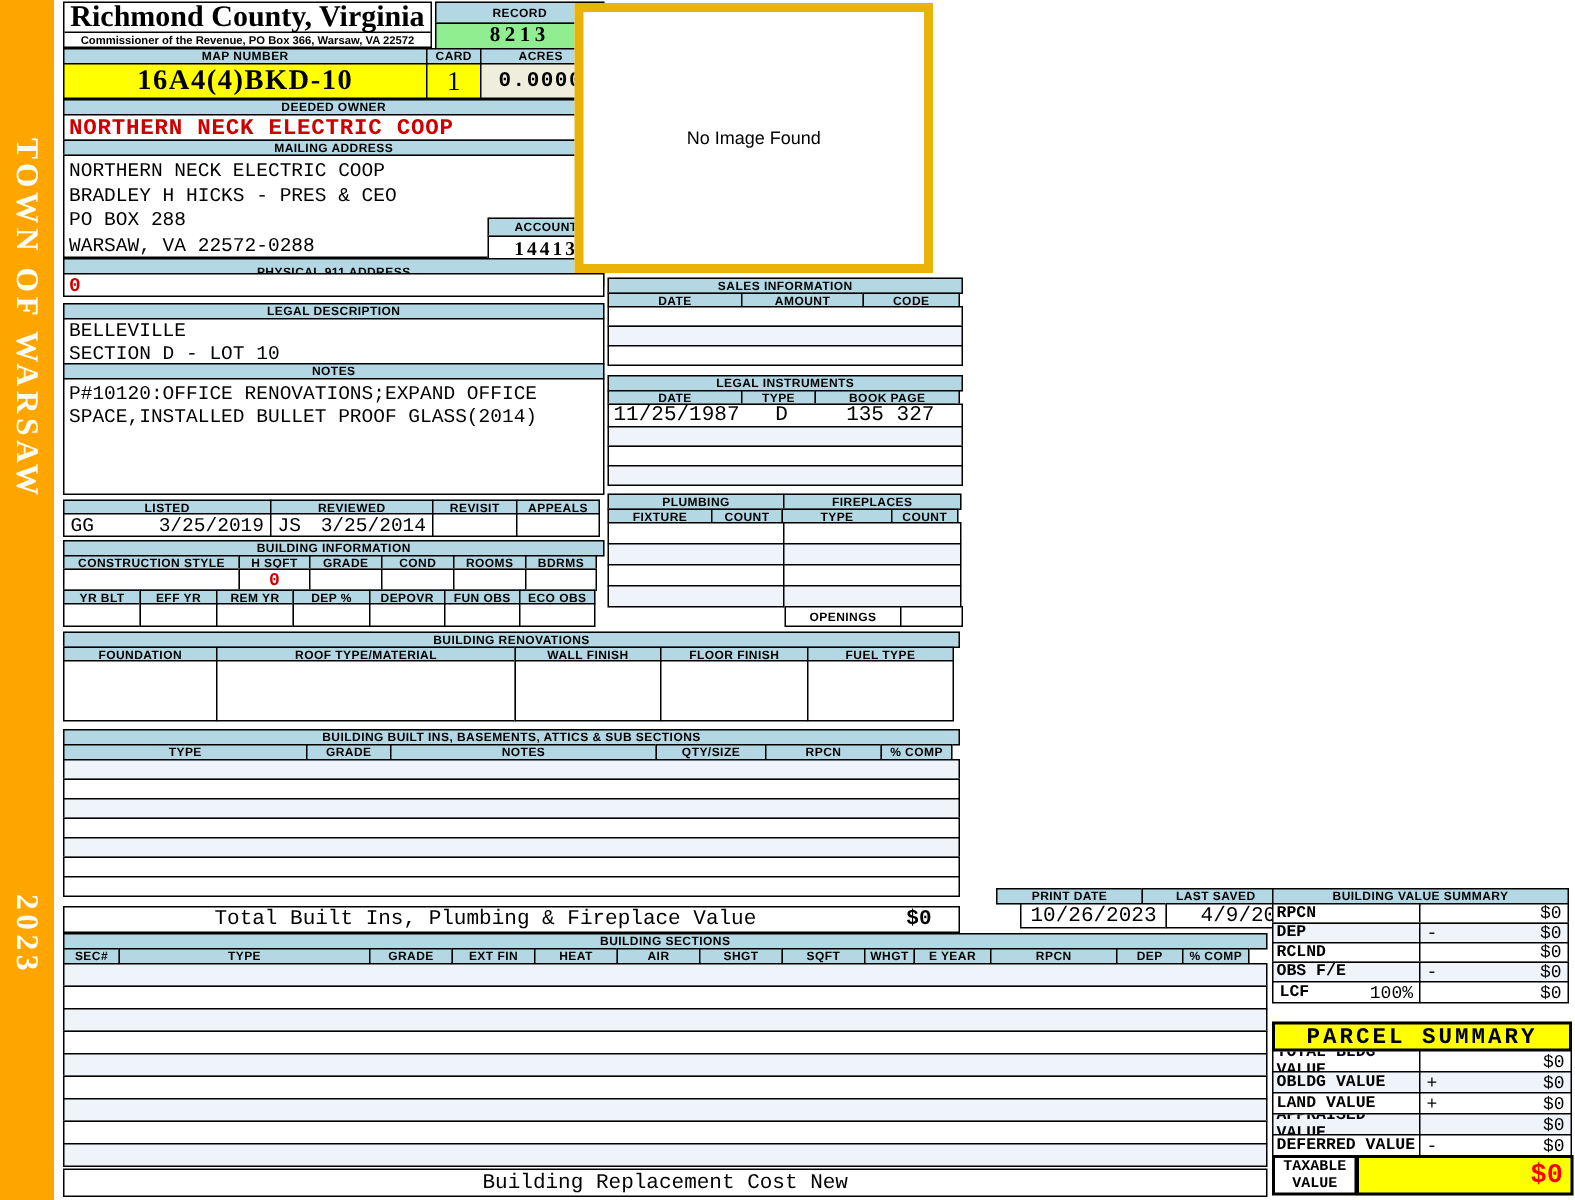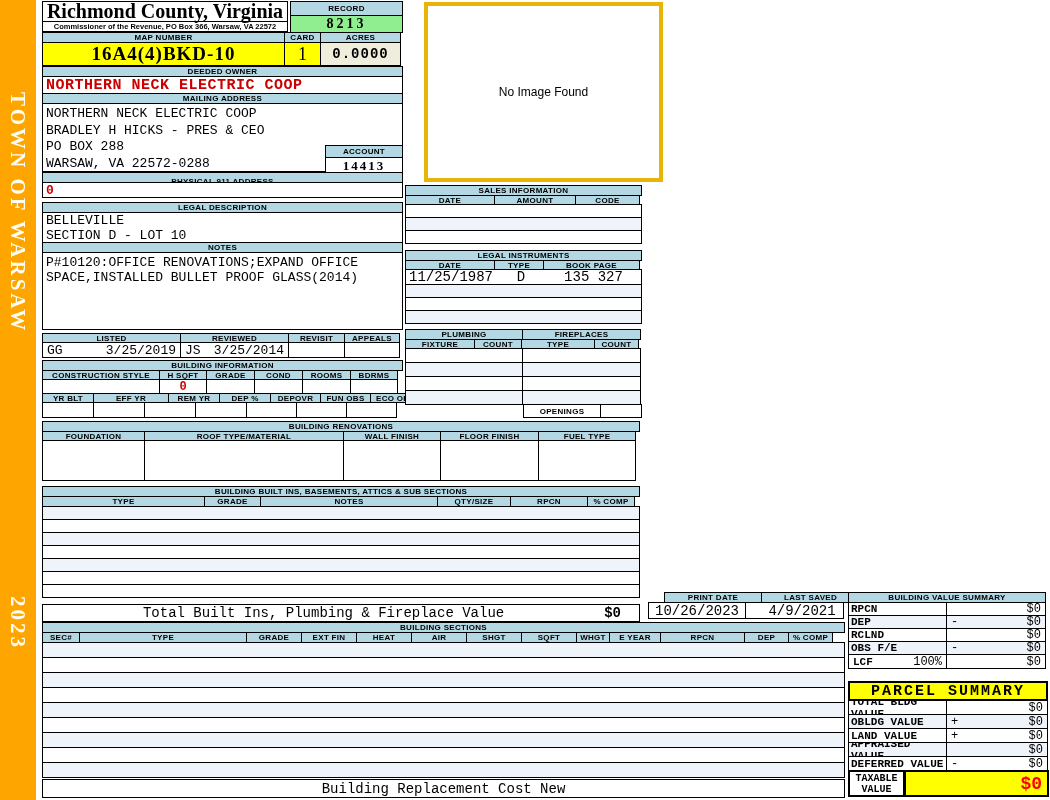--- a/index.html
+++ b/index.html
@@ -129,21 +129,21 @@
   <div class="vrow" style="left:42px;top:379px;height:15px;">
     <div class="vc" style="width:118px;"></div>
     <div class="vc center red" style="width:48px;font-weight:bold;font-size:12px;">0</div>
     <div class="vc" style="width:49px;"></div>
     <div class="vc" style="width:49px;"></div>
     <div class="vc" style="width:49px;"></div>
     <div class="vc" style="width:48px;"></div>
   </div>
   <div class="hrow" style="left:42px;top:393px;height:10px;">
     <div class="hc" style="width:52px;">YR BLT</div>
-    <div class="hc" style="width:76px;text-decoration:underline;">EFF YR</div>
+    <div class="hc" style="width:52px;text-decoration:underline;">EFF YR</div>
     <div class="hc" style="width:52px;">REM YR</div>
     <div class="hc" style="width:52px;">DEP %</div>
     <div class="hc" style="width:51px;">DEPOVR</div>
     <div class="hc" style="width:51px;">FUN OBS</div>
     <div class="hc" style="width:51px;">ECO OBS</div>
   </div>
   <div class="vrow" style="left:42px;top:402px;height:16px;">
     <div class="vc" style="width:52px;"></div>
     <div class="vc" style="width:52px;"></div>
     <div class="vc" style="width:52px;"></div>
@@ -185,21 +185,21 @@
     <div class="band"></div>
     <div class="band alt"></div>
     <div class="band"></div>
     <div class="band"></div>
   </div>
   <div class="abs mono" style="left:42px;top:604px;width:598px;height:18px;border:1px solid #000;background:#fff;display:flex;align-items:center;font-size:14px;">
     <span style="flex:1;text-align:center;">Total Built Ins, Plumbing &amp; Fireplace Value</span>
     <span style="font-weight:bold;margin-right:18px;">$0</span>
   </div>
 
-  <div class="abs" style="left:424px;top:2px;width:239px;height:180px;border:4px solid #eab308;background:#fff;display:flex;align-items:center;justify-content:center;">
+  <div class="abs" style="left:383px;top:2px;width:239px;height:180px;border:6px solid #eab308;background:#fff;display:flex;align-items:center;justify-content:center;">
     <span style="font-size:12px;">No Image Found</span>
   </div>
 
   <div class="bar abs" style="left:405px;top:185px;width:237px;height:11px;">SALES INFORMATION</div>
   <div class="hrow" style="left:405px;top:195px;height:10px;">
     <div class="hc" style="width:90px;">DATE</div>
     <div class="hc" style="width:82px;">AMOUNT</div>
     <div class="hc" style="width:65px;">CODE</div>
   </div>
   <div class="stack" style="left:405px;top:204px;width:237px;">
@@ -253,21 +253,21 @@
   </div>
   <div class="vrow" style="left:523px;top:404px;height:14px;">
     <div class="vc center" style="width:78px;font:bold 8px 'Liberation Sans',sans-serif;letter-spacing:.3px;">OPENINGS</div>
     <div class="vc" style="width:42px;"></div>
   </div>
 
   <div class="hrow" style="left:648px;top:592px;height:11px;padding-left:16px;">
     <div class="hc" style="width:98px;">PRINT DATE</div>
     <div class="hc" style="width:99px;">LAST SAVED</div>
   </div>
-  <div class="vrow" style="left:648px;top:602px;height:17px;">
+  <div class="vrow" style="left:680px;top:602px;height:17px;">
     <div class="vc center" style="width:98px;font-size:14px;">10/26/2023</div>
     <div class="vc center" style="width:99px;font-size:14px;padding-left:15px;">4/9/2021</div>
   </div>
 
   <div class="bar abs" style="left:848px;top:592px;width:198px;height:11px;">BUILDING VALUE SUMMARY</div>
   <div class="vrow" style="left:848px;top:602px;height:14px;">
     <div class="vc" style="width:99px;font:bold 11px 'Liberation Mono',monospace;padding-left:2px;">RPCN</div>
     <div class="vc between" style="width:100px;font-size:12px;">
       <span></span>
       <span>$0</span>

